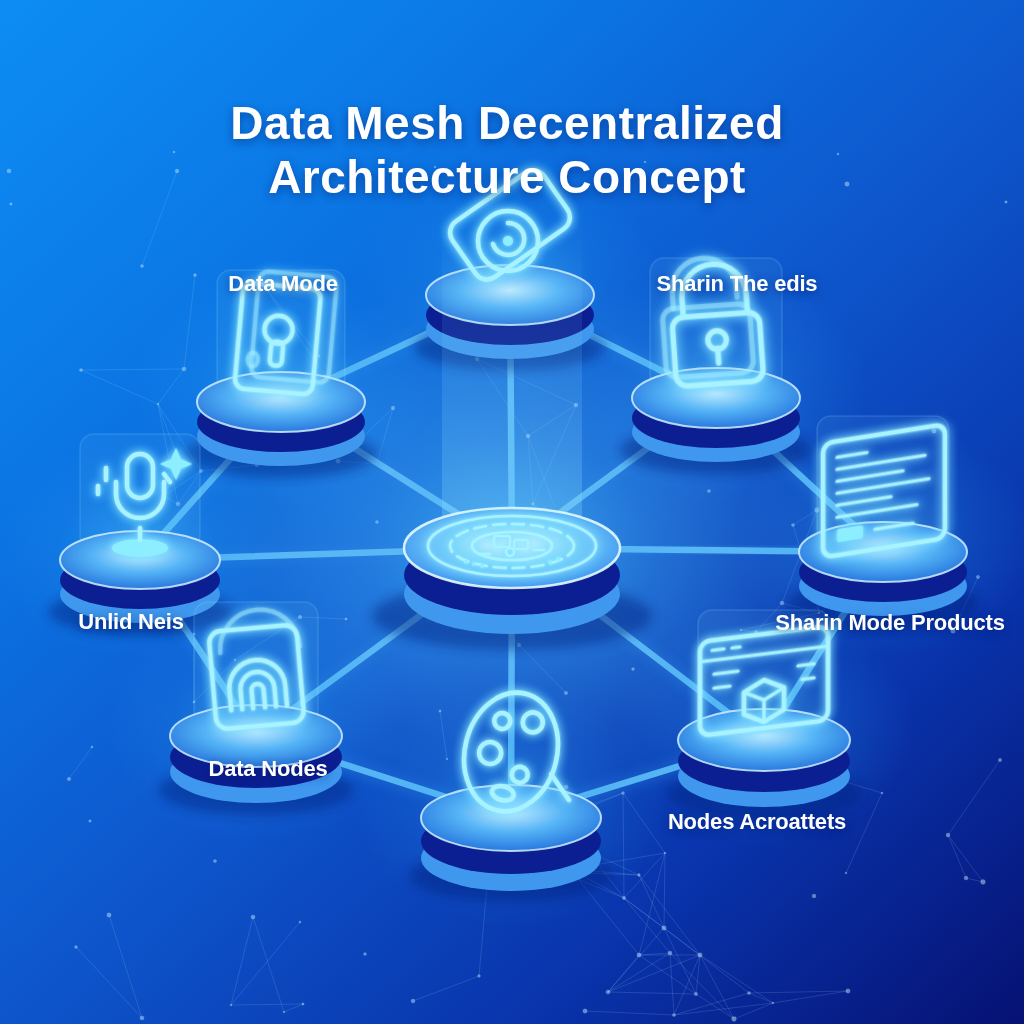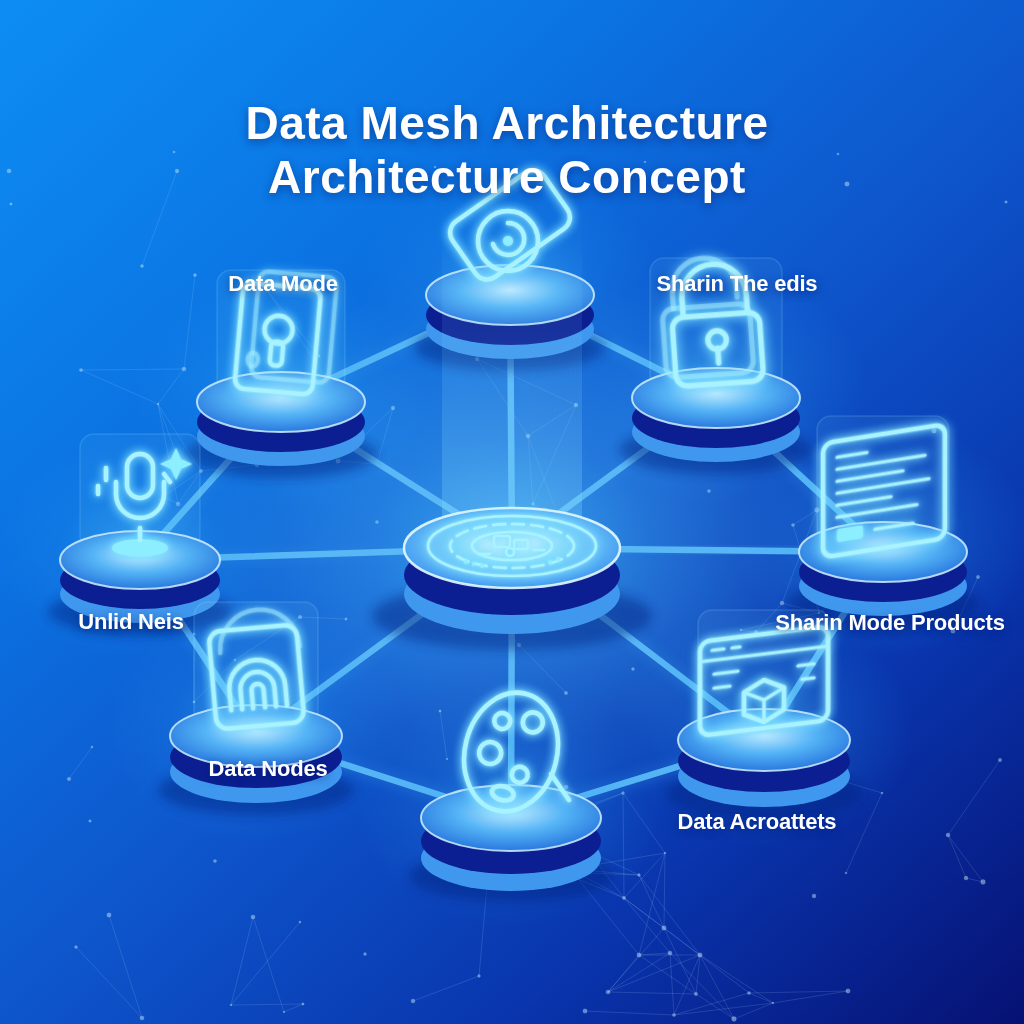--- a/index.html
+++ b/index.html
@@ -511,23 +511,23 @@
         <circle cx="-46" cy="14" r="2" class="fill"></circle>
         <circle cx="-38" cy="16" r="2" class="fill"></circle>
         <circle cx="-30" cy="18" r="2" class="fill"></circle>
         <circle cx="38" cy="14" r="2" class="fill"></circle>
         <circle cx="46" cy="11" r="2" class="fill"></circle>
       </g>
     </g>
   </svg>
 
   <div class="title">
-    <div>Data Mesh Architecture</div>
+    <div>Data Mesh Decentralized</div>
     <div>Architecture Concept</div>
   </div>
 
   <div class="lbl" style="left:283px;top:284px">Data Mode</div>
   <div class="lbl" style="left:737px;top:284px">Sharin The edis</div>
   <div class="lbl" style="left:131px;top:622px">Unlid Neis</div>
   <div class="lbl" style="left:890px;top:623px">Sharin Mode Products</div>
   <div class="lbl" style="left:268px;top:769px">Data Nodes</div>
-  <div class="lbl" style="left:757px;top:822px">Data Acroattets</div>
+  <div class="lbl" style="left:757px;top:822px">Nodes Acroattets</div>
 </div>
 
 </body></html>

